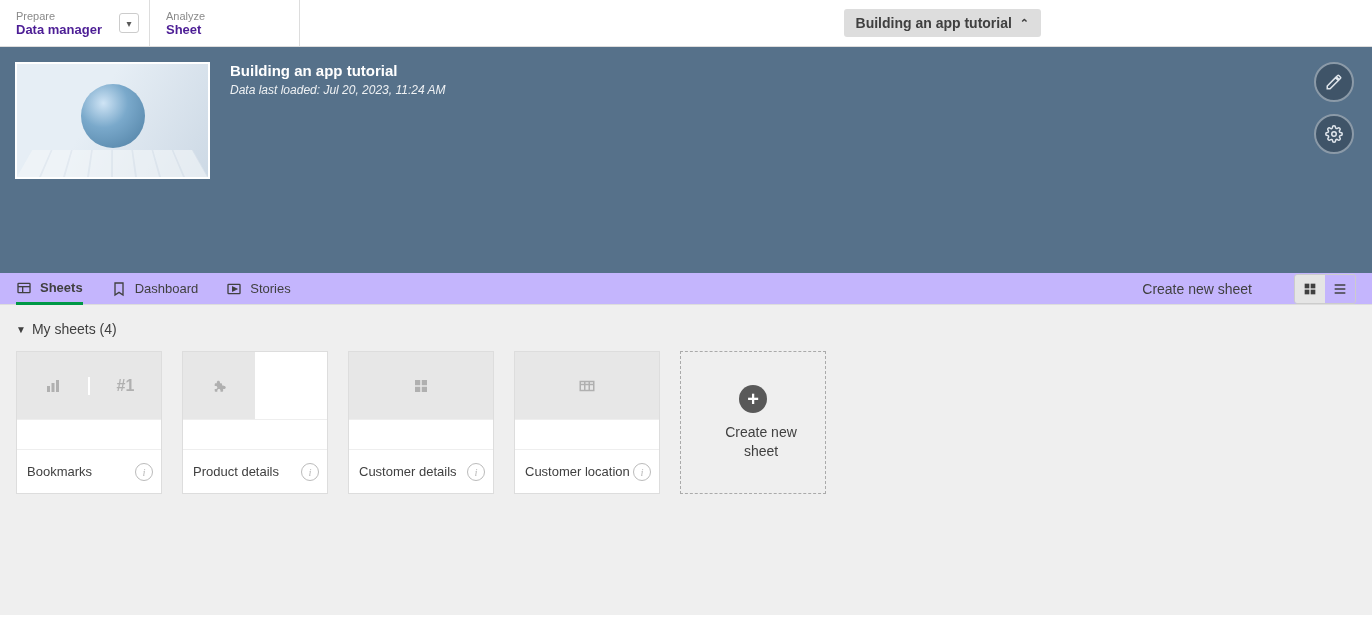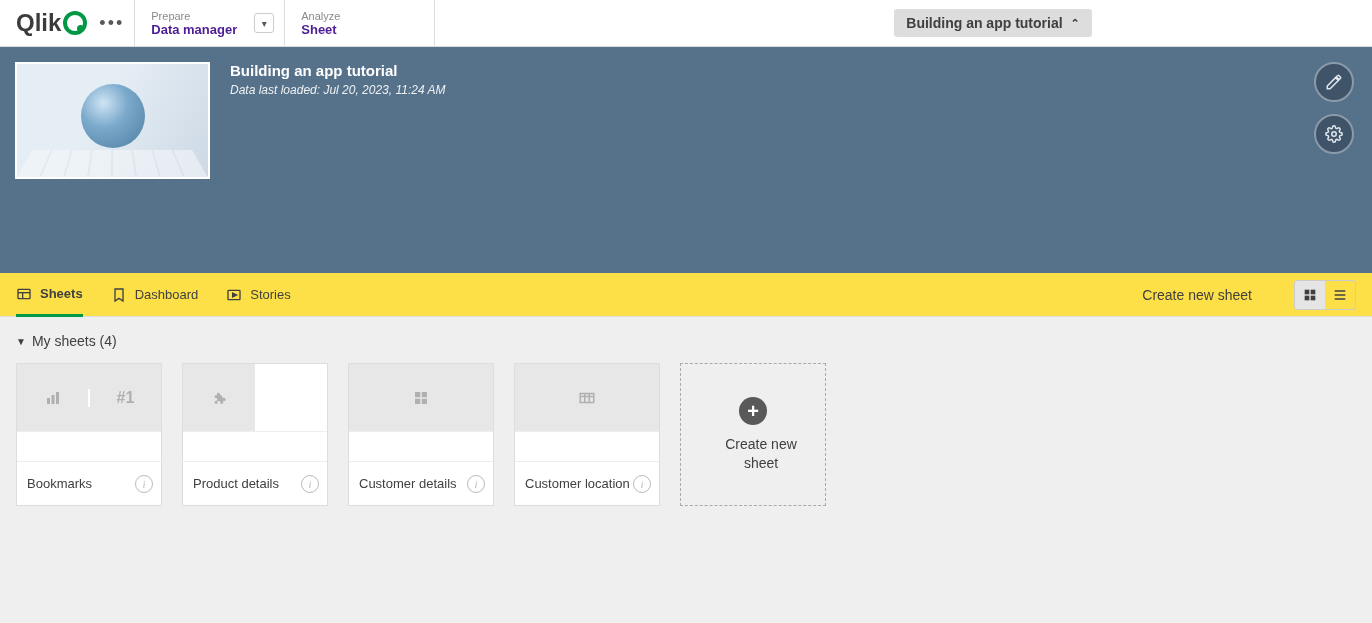--- a/index.html
+++ b/index.html
@@ -28,21 +28,21 @@
   .thumb .globe { width: 64px; height: 64px; border-radius: 50%; background: radial-gradient(circle at 35% 30%, #cfe4f5 0%, #7aa9cb 40%, #4d7da1 100%); position: relative; margin-bottom: 10px; }
   .thumb .keys { position: absolute; bottom: 0; left: 0; right: 0; height: 50px; background: repeating-linear-gradient(90deg, #f3f6f9 0 22px, #dfe6ed 22px 24px), repeating-linear-gradient(0deg, #f3f6f9 0 22px, #dfe6ed 22px 24px); opacity: 0.6; transform: perspective(200px) rotateX(50deg); transform-origin: bottom; }
   .hero-text { padding: 0 0 0 20px; }
   .hero-title { font-weight: 700; font-size: 15px; margin-bottom: 4px; }
   .hero-sub { font-style: italic; font-size: 12px; opacity: 0.9; }
   .hero-actions { position: absolute; right: 18px; top: 15px; display: flex; flex-direction: column; gap: 12px; }
   .round-btn { width: 40px; height: 40px; border-radius: 50%; background: #3f5468; border: 2px solid #8b9aa8; display: flex; align-items: center; justify-content: center; cursor: pointer; color: #e0e6ec; }
   .round-btn svg { width: 18px; height: 18px; }
 
   
-  .tabbar { display: flex; align-items: center; border-bottom: 1px solid #ddd; background: #fde047; height: 44px; padding: 0 16px; gap: 28px; }
+  .tabbar { display: flex; align-items: center; border-bottom: 1px solid #ddd; background: #c4b5fd; height: 32px; padding: 0 16px; gap: 28px; }
   .tab { display: flex; align-items: center; gap: 8px; cursor: pointer; height: 100%; font-size: 13px; color: #404040; }
   .tab.active { border-bottom: 3px solid #009845; margin-bottom: -1px; font-weight: 600; }
   .tab svg { width: 16px; height: 16px; }
   .tabbar-spacer { flex: 1; }
   .create-sheet-link { color: #404040; cursor: pointer; font-size: 14px; }
   .view-toggle { display: flex; border: 1px solid #ccc; border-radius: 3px; overflow: hidden; margin-left: 14px; }
   .view-toggle .vt { width: 30px; height: 28px; display: flex; align-items: center; justify-content: center; cursor: pointer; }
   .view-toggle .vt.active { background: #e5e5e5; }
   .view-toggle svg { width: 16px; height: 16px; }
 
@@ -69,27 +69,20 @@
 
   
   .pd-preview { display: flex; width: 100%; height: 100%; }
   .pd-preview .left { width: 50%; background: #e7e7e7; display: flex; align-items: center; justify-content: center; }
   .pd-preview .right { width: 50%; background: #fff; }
 </style>
 </head>
 <body>
 
 <div class="topbar">
-  <div class="logo-cell">
-    <span class="logo">
-      <span>Qlik</span>
-        <span class="logo-q"></span>
-    </span>
-    <span class="dots">•••</span>
-  </div>
 
   <div class="nav-cell">
     <div class="nav-top">Prepare</div>
     <div class="nav-bottom">Data manager</div>
     <div class="nav-dropdown-arrow">▾</div>
   </div>
   <div class="nav-cell">
     <div class="nav-top">Analyze</div>
     <div class="nav-bottom">Sheet</div>
   </div>

